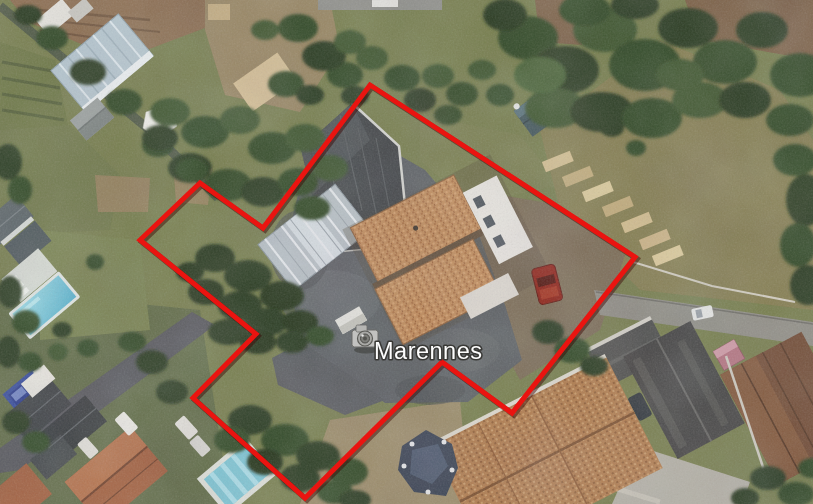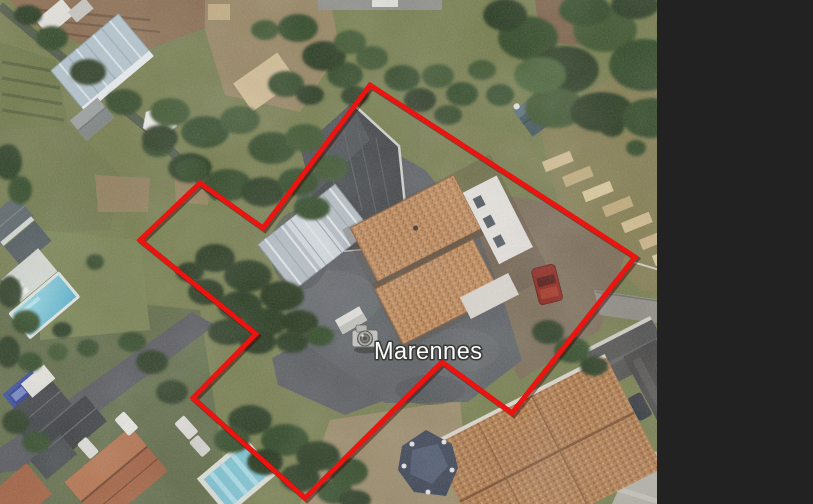--- a/index.html
+++ b/index.html
@@ -1,16 +1,16 @@
 <!DOCTYPE html>
 <html><head>
 <meta charset="utf-8">
 <style>
   html,body{margin:0;padding:0;background:#222;}
-  .viewport{position:relative;width:657px;height:504px;overflow:hidden;
+  .viewport{position:relative;width:813px;height:504px;overflow:hidden;
     font-family:"Liberation Sans", sans-serif;}
   .viewport svg{display:block;}
   .t1{fill:#27391d}.t2{fill:#2f4623}.t3{fill:#3a5329}.t4{fill:#446131}.t5{fill:#203218}
   .ridge{stroke:#565a5c;stroke-width:1.2;fill:none}
   text.place{font-family:"Liberation Sans", sans-serif;font-size:23.5px;letter-spacing:.5px;
     paint-order:stroke;stroke-width:3.2px;stroke-linejoin:round;}
 </style>
 </head>
 <body>
 

